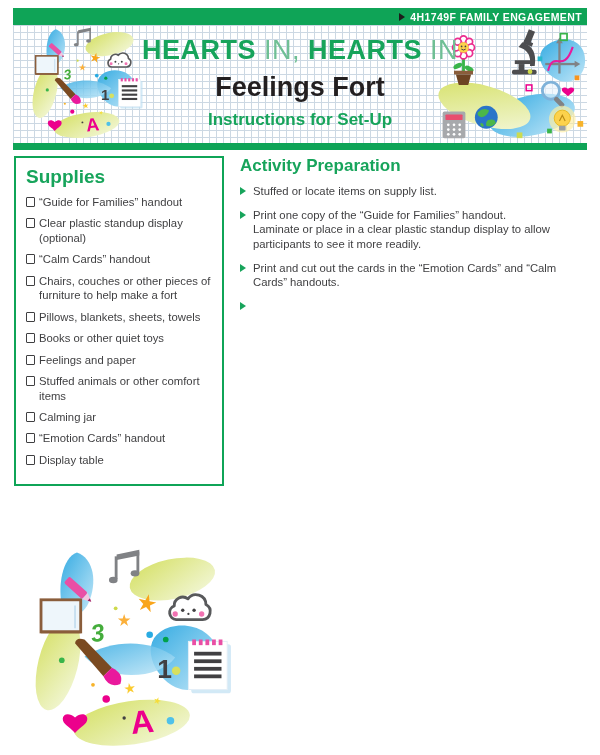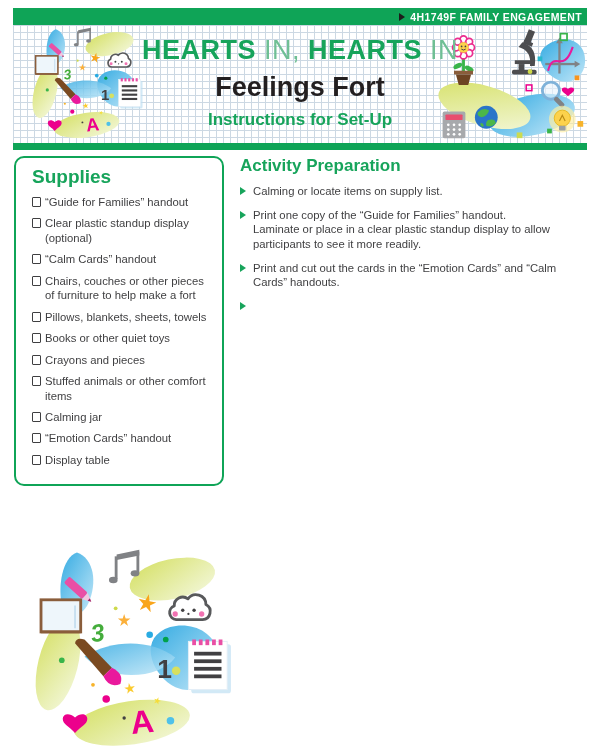--- a/index.html
+++ b/index.html
@@ -44,21 +44,21 @@
   }
   .title-light{font-weight:normal;color:#6fbf94;}
   .subtitle{margin-top:6px;font-size:27px;font-weight:bold;color:#231f20;}
   .tagline{margin-top:7px;font-size:17px;font-weight:bold;color:#17a45b;}
   .divider{
     position:absolute;left:13px;top:143px;width:574px;height:7px;background:#0fa457;
   }
   
   .supplies-box{
     position:absolute;left:14px;top:156px;width:210px;box-sizing:border-box;
-    border:2px solid #0fa457;border-radius:10px;padding:8px 8px 10px 16px;
+    border:2px solid #0fa457;border-radius:0;padding:8px 8px 10px 10px;
     background:#fff;
   }
   .supplies-title{
     margin:0 0 7px 0;font-size:19px;font-weight:bold;color:#17a45b;
   }
   ul.checklist{list-style:none;margin:0;padding:0;}
   ul.checklist li{
     position:relative;padding-left:13px;margin-bottom:7px;
     font-size:11.3px;line-height:1.28;color:#3f3f41;
   }
@@ -212,32 +212,32 @@
 
   <div class="supplies-box">
     <h2 class="supplies-title">Supplies</h2>
     <ul class="checklist">
       <li><span class="cb"></span><span>“Guide for Families” handout</span></li>
       <li><span class="cb"></span><span>Clear plastic standup display (optional)</span></li>
       <li><span class="cb"></span><span>“Calm Cards” handout</span></li>
       <li><span class="cb"></span><span>Chairs, couches or other pieces of furniture to help make a fort</span></li>
       <li><span class="cb"></span><span>Pillows, blankets, sheets, towels</span></li>
       <li><span class="cb"></span><span>Books or other quiet toys</span></li>
-      <li><span class="cb"></span><span>Crayons and pieces</span></li>
+      <li><span class="cb"></span><span>Feelings and paper</span></li>
       <li><span class="cb"></span><span>Stuffed animals or other comfort items</span></li>
       <li><span class="cb"></span><span>Calming jar</span></li>
       <li><span class="cb"></span><span>“Emotion Cards” handout</span></li>
       <li><span class="cb"></span><span>Display table</span></li>
     </ul>
   </div>
 
   <div class="prep">
     <h2 class="prep-title">Activity Preparation</h2>
     <ul class="arrowlist">
-      <li><span class="arr"></span><span class="prep-text">Calming or locate items on supply list.</span></li>
+      <li><span class="arr"></span><span class="prep-text">Stuffed or locate items on supply list.</span></li>
       <li><span class="arr"></span><span class="prep-text">Print one copy of the “Guide for Families” handout.
 Laminate or place in a clear plastic standup display to allow participants to see it more readily.</span></li>
       <li><span class="arr"></span><span class="prep-text">Print and cut out the cards in the “Emotion Cards” and “Calm Cards” handouts.</span></li>
       <li><span class="arr"></span></li>
     </ul>
   </div>
 
   <svg class="illustration" width="218" height="206" viewBox="0 0 230 218" aria-hidden="true">
     <defs>
       <linearGradient id="gb" x1="0" y1="0" x2="1" y2="1">

